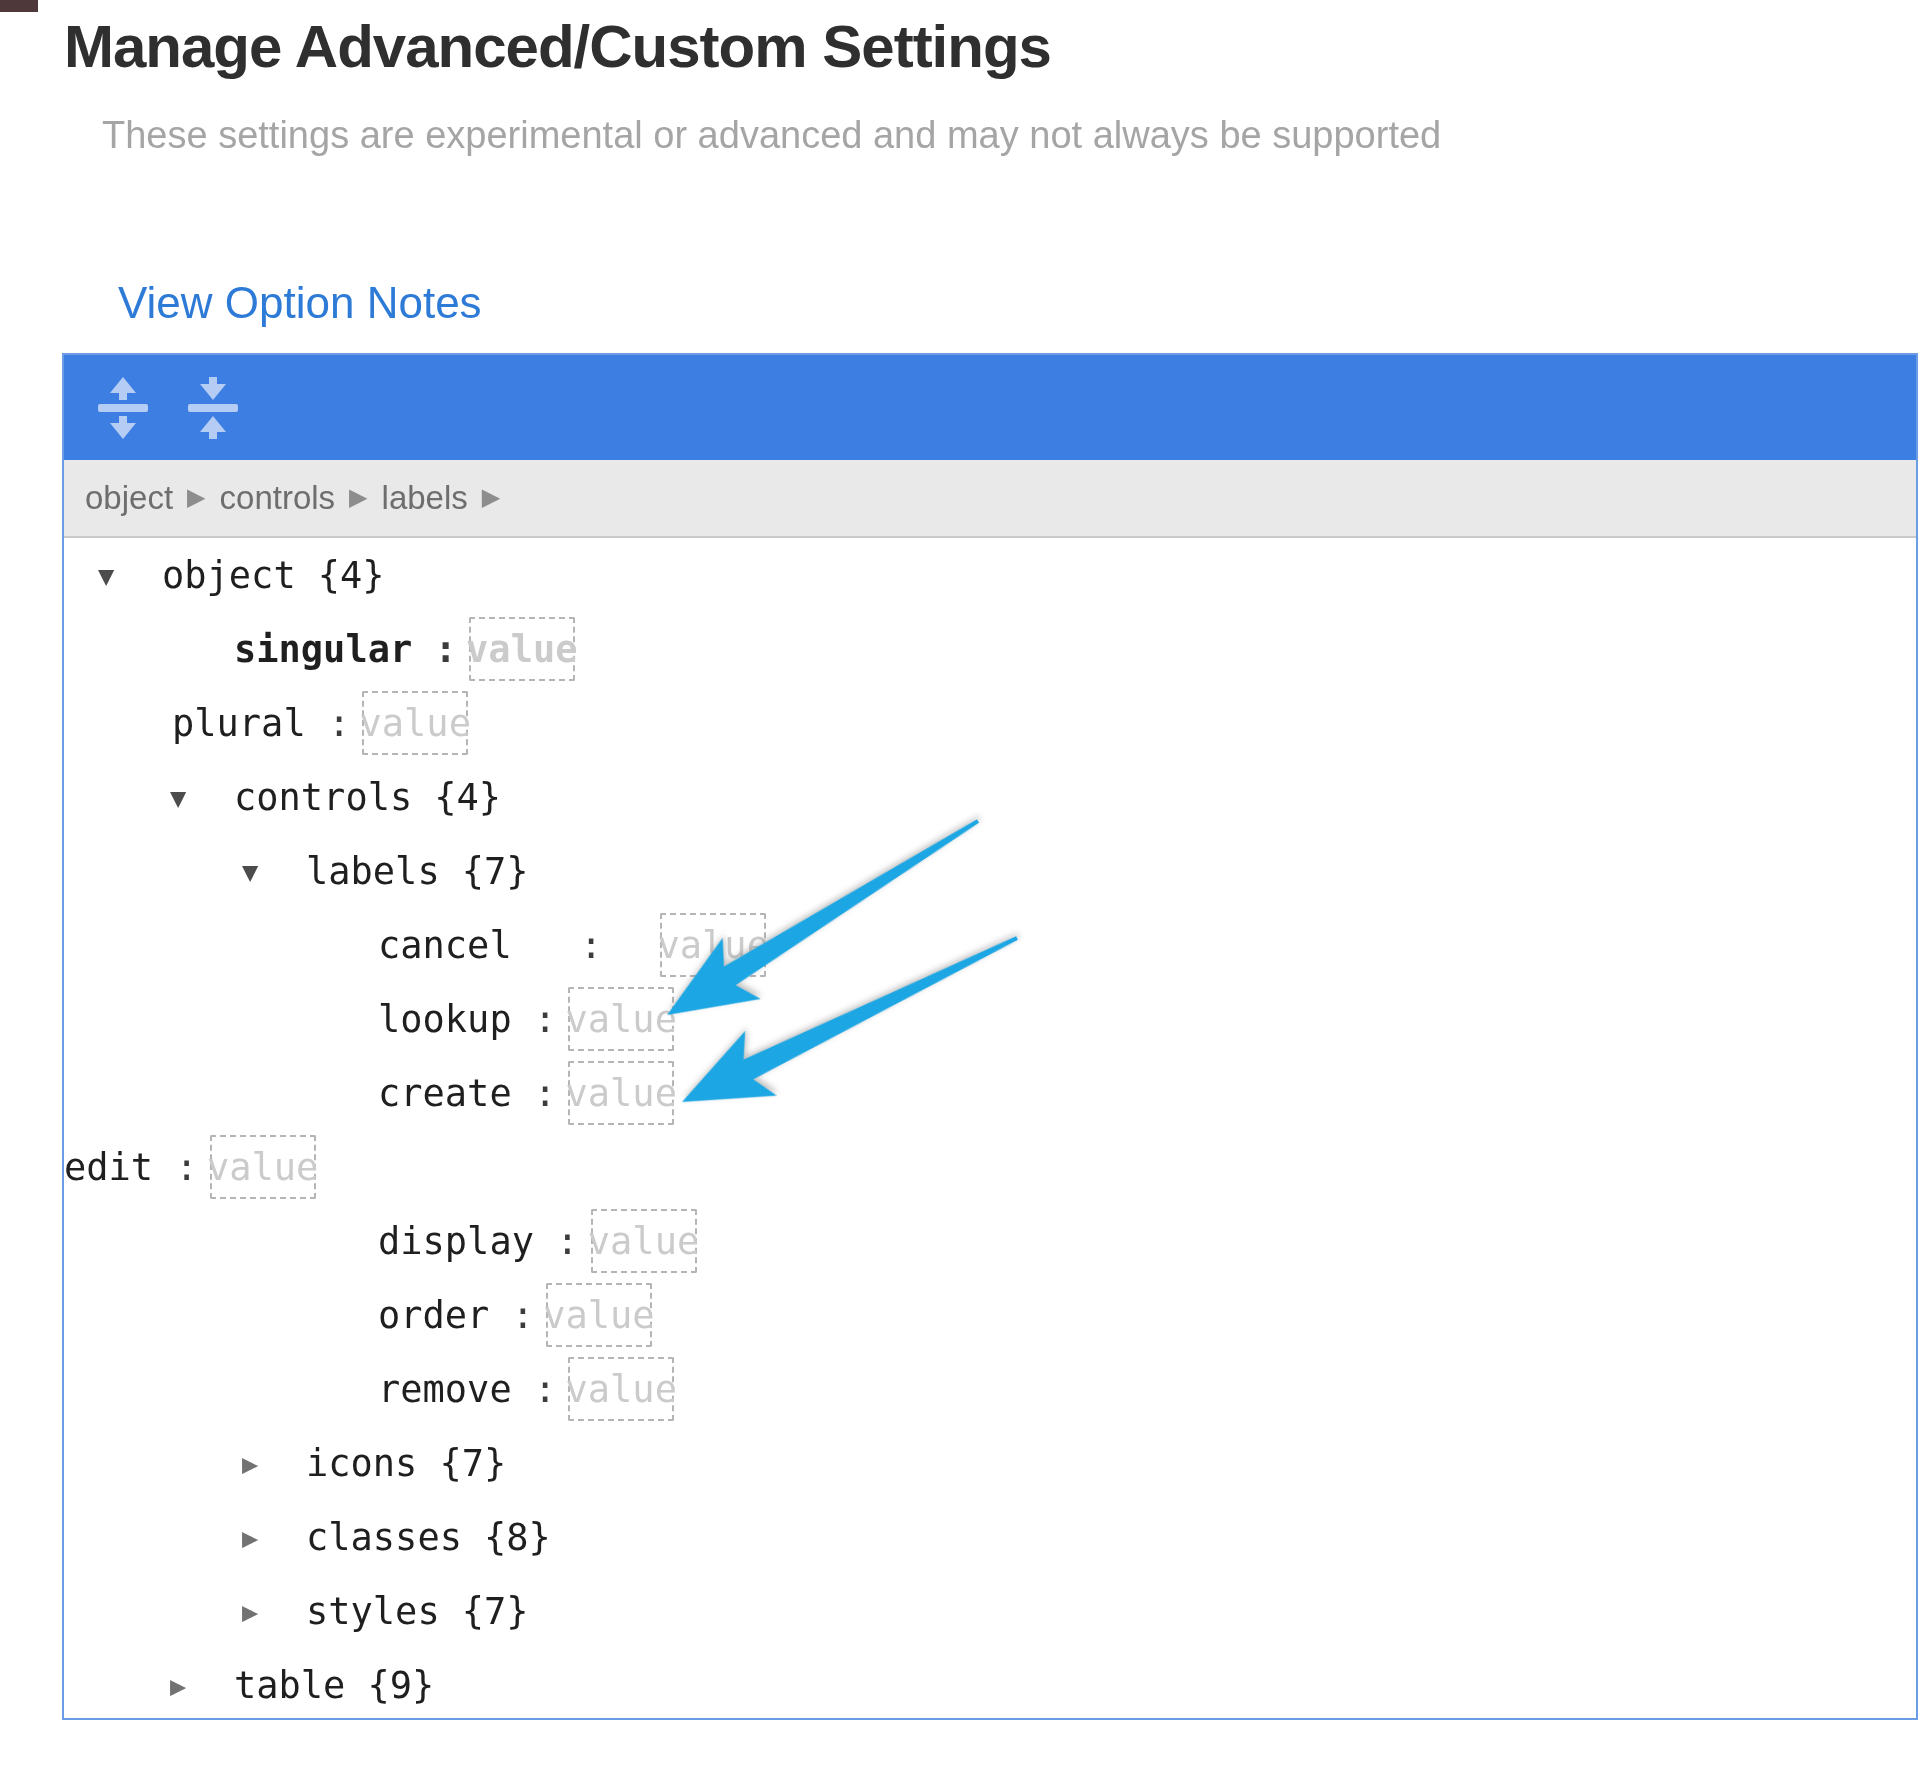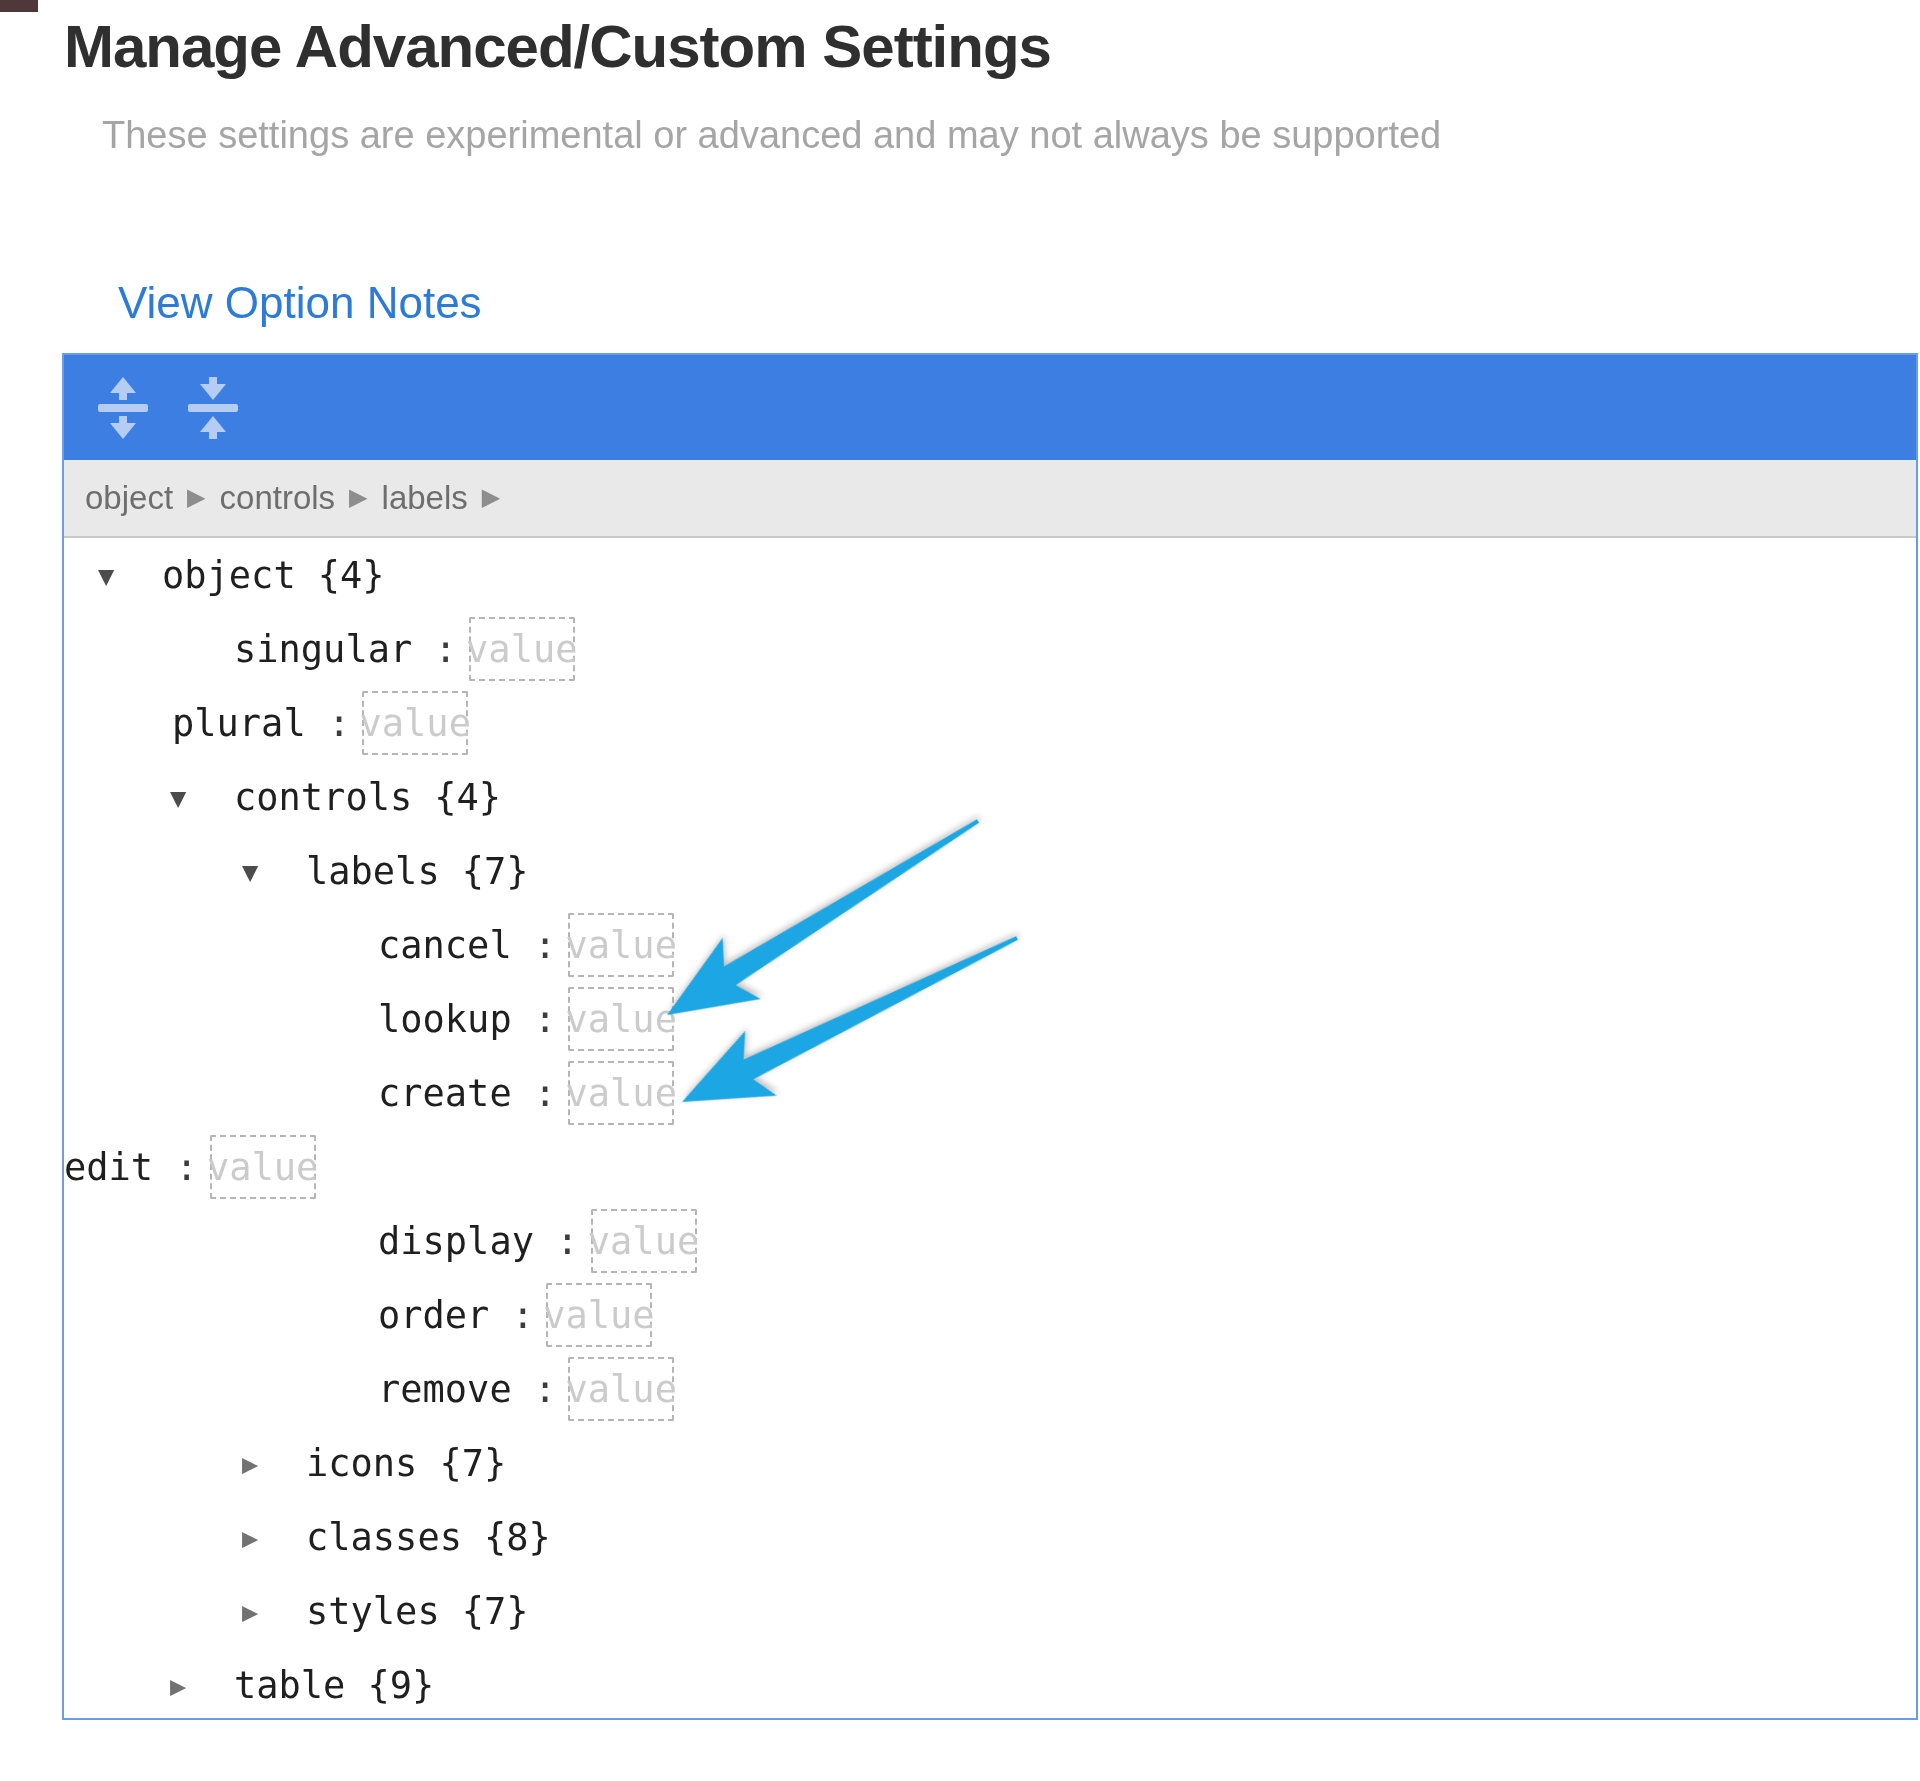--- a/index.html
+++ b/index.html
@@ -161,25 +161,25 @@
       <span class="crumb">object</span>
       <span class="crumb-sep">▶</span>
       <span class="crumb">controls</span>
       <span class="crumb-sep">▶</span>
       <span class="crumb">labels</span>
       <span class="crumb-sep">▶</span>
     </div>
 
   <div class="tree" id="tree">
       <div class="tree-row" style="padding-left: 34px;"><span class="marker expanded">▼</span><span class="key">object</span><span class="count">{4}</span></div>
-      <div class="tree-row" style="padding-left: 170px;"><span class="key">singular</span><span class="colon"> :</span><span class="value-box">value</span></div>
+      <div class="tree-row" style="padding-left: 170px; font-weight: bold;"><span class="key">singular</span><span class="colon"> :</span><span class="value-box">value</span></div>
       <div class="tree-row" style="padding-left: 108px;"><span class="key">plural</span><span class="colon"> :</span><span class="value-box">value</span></div>
       <div class="tree-row" style="padding-left: 106px;"><span class="marker expanded">▼</span><span class="key">controls</span><span class="count">{4}</span></div>
       <div class="tree-row" style="padding-left: 178px;"><span class="marker expanded">▼</span><span class="key">labels</span><span class="count">{7}</span></div>
-      <div class="tree-row" style="padding-left: 314px;"><span class="key">cancel</span><span class="colon"> :</span><span class="value-box">value</span></div>
+      <div class="tree-row" style="padding-left: 314px; gap: 46px;"><span class="key">cancel</span><span class="colon"> :</span><span class="value-box">value</span></div>
       <div class="tree-row" style="padding-left: 314px;"><span class="key">lookup</span><span class="colon"> :</span><span class="value-box">value</span></div>
       <div class="tree-row" style="padding-left: 314px;"><span class="key">create</span><span class="colon"> :</span><span class="value-box">value</span></div>
       <div class="tree-row" style=""><span class="key">edit</span><span class="colon"> :</span><span class="value-box">value</span></div>
       <div class="tree-row" style="padding-left: 314px;"><span class="key">display</span><span class="colon"> :</span><span class="value-box">value</span></div>
       <div class="tree-row" style="padding-left: 314px; text-align: right;"><span class="key">order</span><span class="colon"> :</span><span class="value-box">value</span></div>
       <div class="tree-row" style="padding-left: 314px;"><span class="key">remove</span><span class="colon"> :</span><span class="value-box">value</span></div>
       <div class="tree-row" style="padding-left: 178px;"><span class="marker collapsed">▶</span><span class="key">icons</span><span class="count">{7}</span></div>
       <div class="tree-row" style="padding-left: 178px;"><span class="marker collapsed">▶</span><span class="key">classes</span><span class="count">{8}</span></div>
       <div class="tree-row" style="padding-left: 178px;"><span class="marker collapsed">▶</span><span class="key">styles</span><span class="count">{7}</span></div>
       <div class="tree-row" style="padding-left: 106px;"><span class="marker collapsed">▶</span><span class="key">table</span><span class="count">{9}</span></div>

